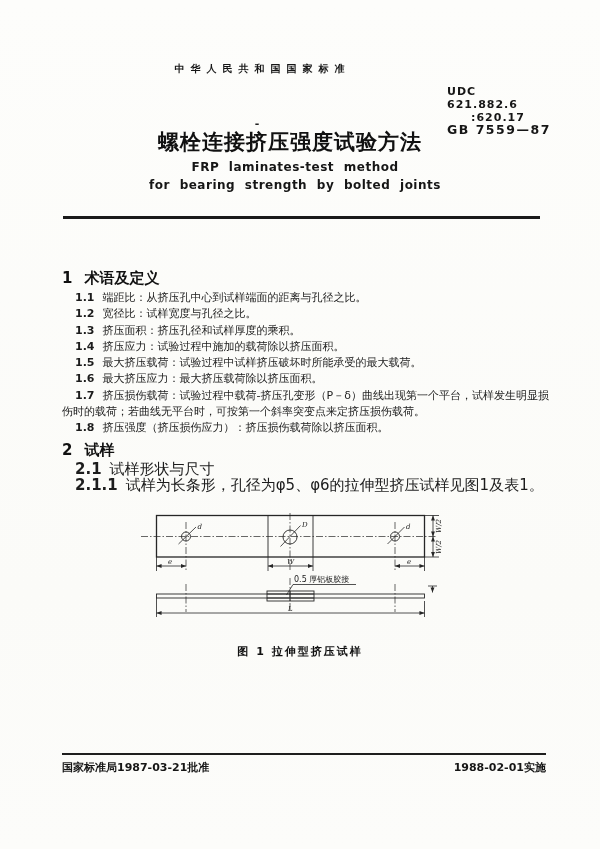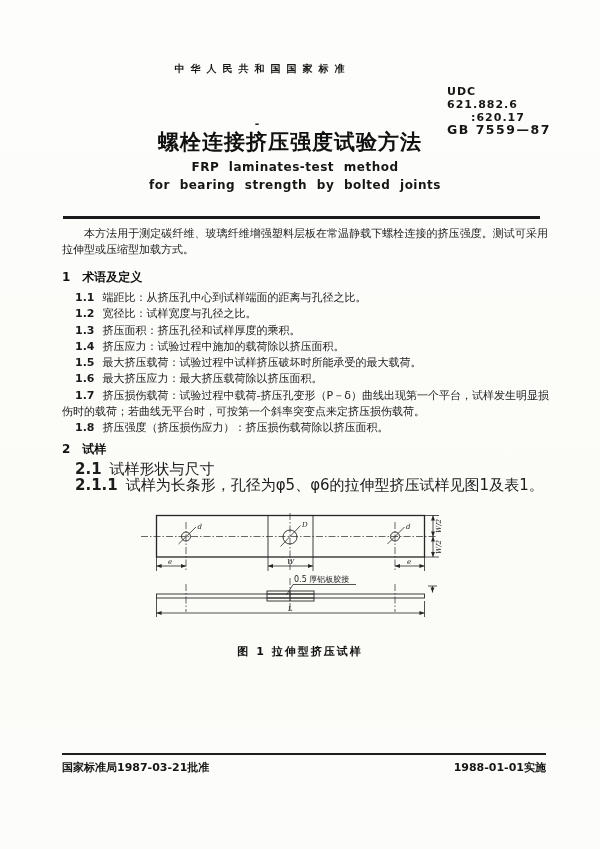--- a/index.html
+++ b/index.html
@@ -21,21 +21,21 @@
     font-size:11px; font-weight:bold; letter-spacing:1px; color:#161616; }
   .udc-line2 { text-align:center; }
   .gbcode { position:absolute; top:122px; left:447px;
     font-size:12.5px; font-weight:bold; letter-spacing:1.5px; color:#161616; }
   .en { position:absolute; left:95px; width:400px; text-align:center;
     font-weight:bold; font-size:12px; word-spacing:5px; letter-spacing:0.5px; color:#161616; }
   .en1 { top:160px; } .en2 { top:178px; }
   .rule { position:absolute; top:216px; left:63px; width:477px; height:2.5px; background:#1a1a1a; }
   .intro { position:absolute; top:226px; left:62px; width:486px; margin:0;
     font-size:11px; line-height:16px; text-align:justify; text-indent:22px; }
-  .h1 { position:absolute; left:62px; font-size:12px; font-weight:bold; color:#111; }
+  .h1 { position:absolute; left:62px; font-size:15px; font-weight:bold; color:#111; }
   .h1 .num { margin-right:12px; }
   .s1 { top:269px; } .s2 { top:441px; }
   .defs { position:absolute; top:290px; left:62px; width:487px;
     font-size:11px; line-height:16.3px; text-align:justify; }
   .def { text-indent:13px; }
   .def b { margin-right:8px; }
   .sub { position:absolute; left:75px; font-size:15px; }
   .sub b { margin-right:8px; }
   .sub21 { top:460px; } .sub211 { top:476px; }
   .fig { position:absolute; top:500px; left:140px; }
@@ -67,21 +67,20 @@
   <div class="titlesep">-</div>
   <div class="title2">螺栓连接挤压强度试验方法</div>
 
   <div class="gbcode">GB 7559—87</div>
 
   <div class="en en2">for bearing strength by bolted joints</div>
   <div class="en en1">FRP laminates-test method</div>
 
   <div class="rule"></div>
 
-  <p class="intro">本方法用于测定碳纤维、玻璃纤维增强塑料层板在常温静载下螺栓连接的挤压强度。测试可采用拉伸型或压缩型加载方式。</p>
 
   <div class="h1 s1">
     <span class="num">1</span><span>术语及定义</span>
   </div>
 
   <div class="defs">
     <div class="def"><b>1.1</b><span>端距比：从挤压孔中心到试样端面的距离与孔径之比。</span></div>
     <div class="def"><b>1.2</b><span>宽径比：试样宽度与孔径之比。</span></div>
     <div class="def"><b>1.3</b><span>挤压面积：挤压孔径和试样厚度的乘积。</span></div>
     <div class="def"><b>1.4</b><span>挤压应力：试验过程中施加的载荷除以挤压面积。</span></div>
@@ -175,15 +174,15 @@
       <line class="dim" x1="284.5" y1="101" x2="284.5" y2="117"></line>
       <line class="dim" x1="16.5" y1="113" x2="284.5" y2="113" marker-start="url(#arr)" marker-end="url(#arr)"></line>
       <text class="dimlabel" x="148" y="110.5" font-size="7.5">L</text>
     </g>
   </svg>
 
   <div class="caption">图 1  拉伸型挤压试样</div>
 
   <div class="footrule"></div>
   <div class="foot-left">国家标准局1987-03-21批准</div>
-  <div class="foot-right">1988-01-01实施</div>
+  <div class="foot-right">1988-02-01实施</div>
 
 </div>
 
 </body></html>

